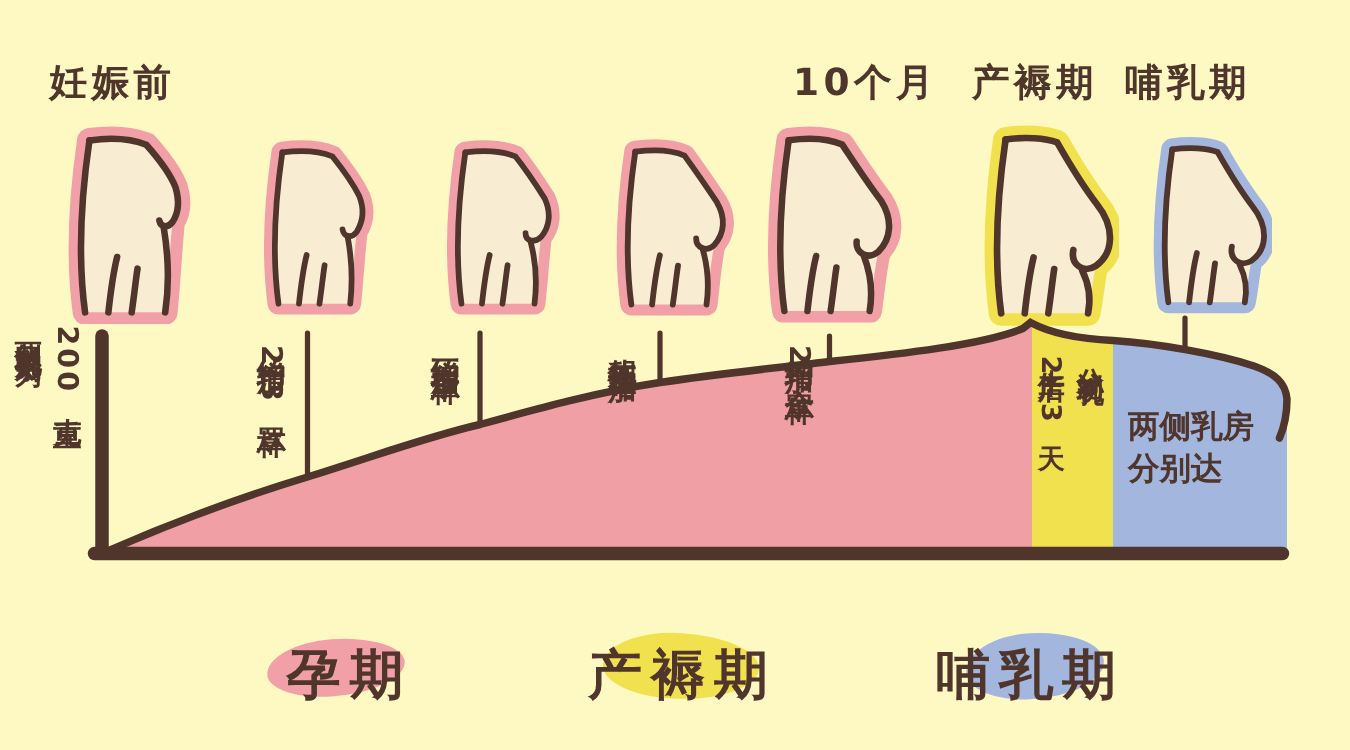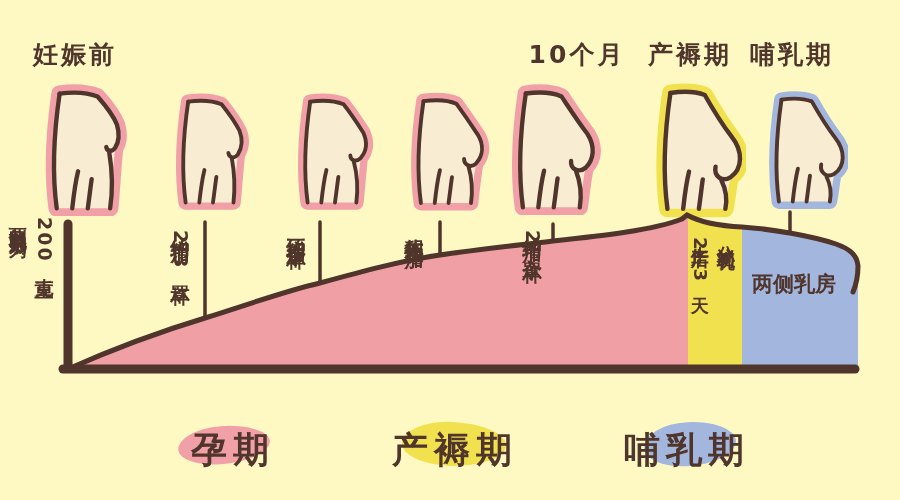--- a/index.html
+++ b/index.html
@@ -173,20 +173,21 @@
   <div class="vtext" style="left:170px;top:224px;">约增加2/3罩杯</div>
   <div class="vtext" style="left:286px;top:224px;">约增加一个罩杯</div>
   <div class="vtext" style="left:404px;top:224px;">体积还在增加</div>
   <div class="vtext" style="left:522px;top:224px;">约增加2个罩杯</div>
 
   <div class="vtext" style="left:690px;top:231px;font-size:18px;">生产后2~3天</div>
   <div class="vtext" style="left:716px;top:231px;font-size:18px;">分泌初乳</div>
 
   <div class="lact-note">
     <div>两侧乳房</div>
+    <div>分别达</div>
   </div>
 
   <div class="phase" style="left:168px;width:130px;">
     <div class="blob blob-pink" style="left:10px;top:6px;width:92px;height:38px;transform:rotate(-4deg);"></div>
     <div class="phase-text">孕期</div>
   </div>
   <div class="phase" style="left:380px;width:150px;">
     <div class="blob blob-yellow" style="left:22px;top:2px;width:104px;height:44px;transform:rotate(3deg);"></div>
     <div class="phase-text">产褥期</div>
   </div>

